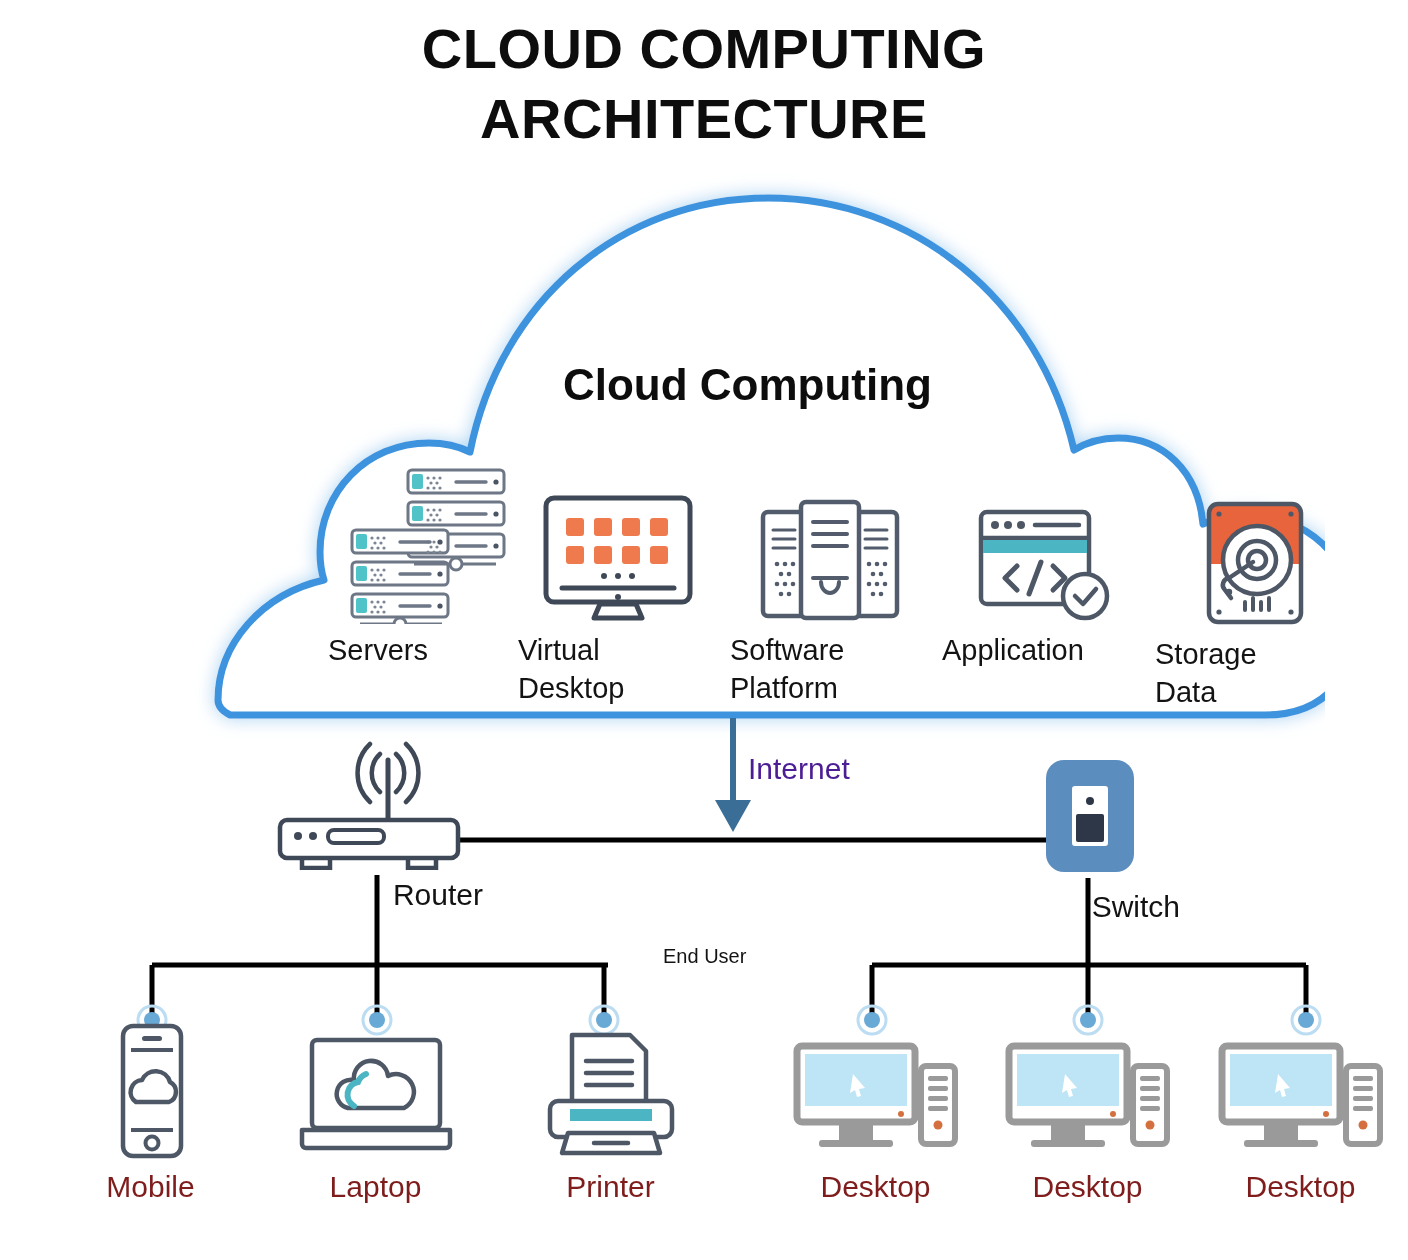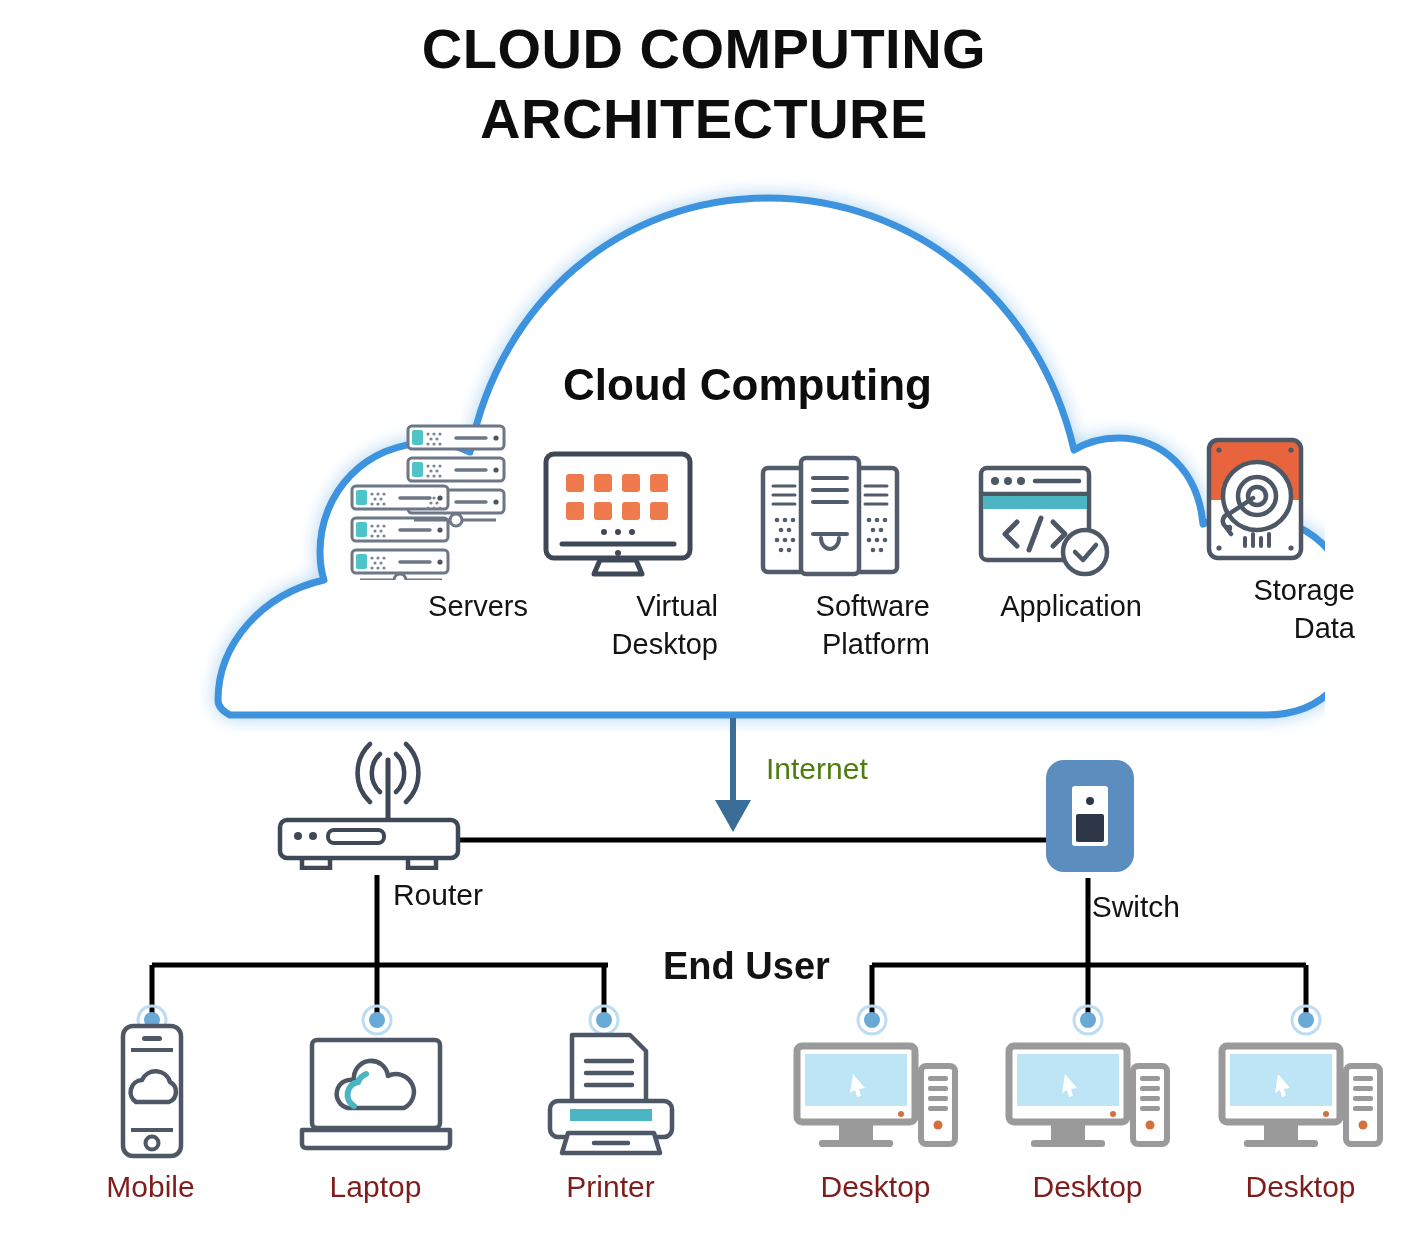--- a/index.html
+++ b/index.html
@@ -50,41 +50,42 @@
     text-align: center;
     font-size: 44px;
     font-weight: bold;
     color: #0d0d0d;
   }
 
   
   .cloud-item {
     position: absolute;
     width: 200px;
-    text-align: right;
+    text-align: left;
+    margin-top: 44px;
   }
   .cloud-item .glyph {
     height: 130px;
     display: flex;
     align-items: flex-end;
     justify-content: center;
   }
   .cloud-item .cap {
     margin-top: 8px;
     font-size: 29px;
     font-weight: 400;
     line-height: 1.3;
     color: #131313;
   }
 
   #item-servers   { left: 158px; top: 280px; }
   #item-vdesktop  { left: 348px; top: 280px; }
   #item-software  { left: 560px; top: 280px; }
   #item-app       { left: 772px; top: 280px; }
-  #item-storage   { left: 985px; top: 264px; }
+  #item-storage   { left: 985px; top: 284px; }
 
   
   #network {
     position: absolute;
     left: 0;
     top: 700px;
     width: 1408px;
     height: 560px;
   }
   #net-lines { position: absolute; inset: 0; }
@@ -97,32 +98,31 @@
     font-size: 30px;
     color: #131313;
     margin-top: 4px;
   }
 
   #node-router { left: 268px; top: 30px; width: 215px; }
   #node-switch { left: 1000px; top: 52px; width: 180px; }
 
   #label-internet {
     position: absolute;
-    left: 766px;
+    left: 748px;
     top: 52px;
     font-size: 30px;
-    color: #4d7c0f;
+    color: #4c1d95;
   }
   #label-enduser {
     position: absolute;
     left: 663px;
     top: 245px;
-    font-size: 38px;
+    font-size: 20px;
     color: #131313;
-    font-weight: bold;
   }
 
   
   .device {
     position: absolute;
     width: 175px;
     text-align: center;
   }
   .device .glyph {
     height: 140px;

